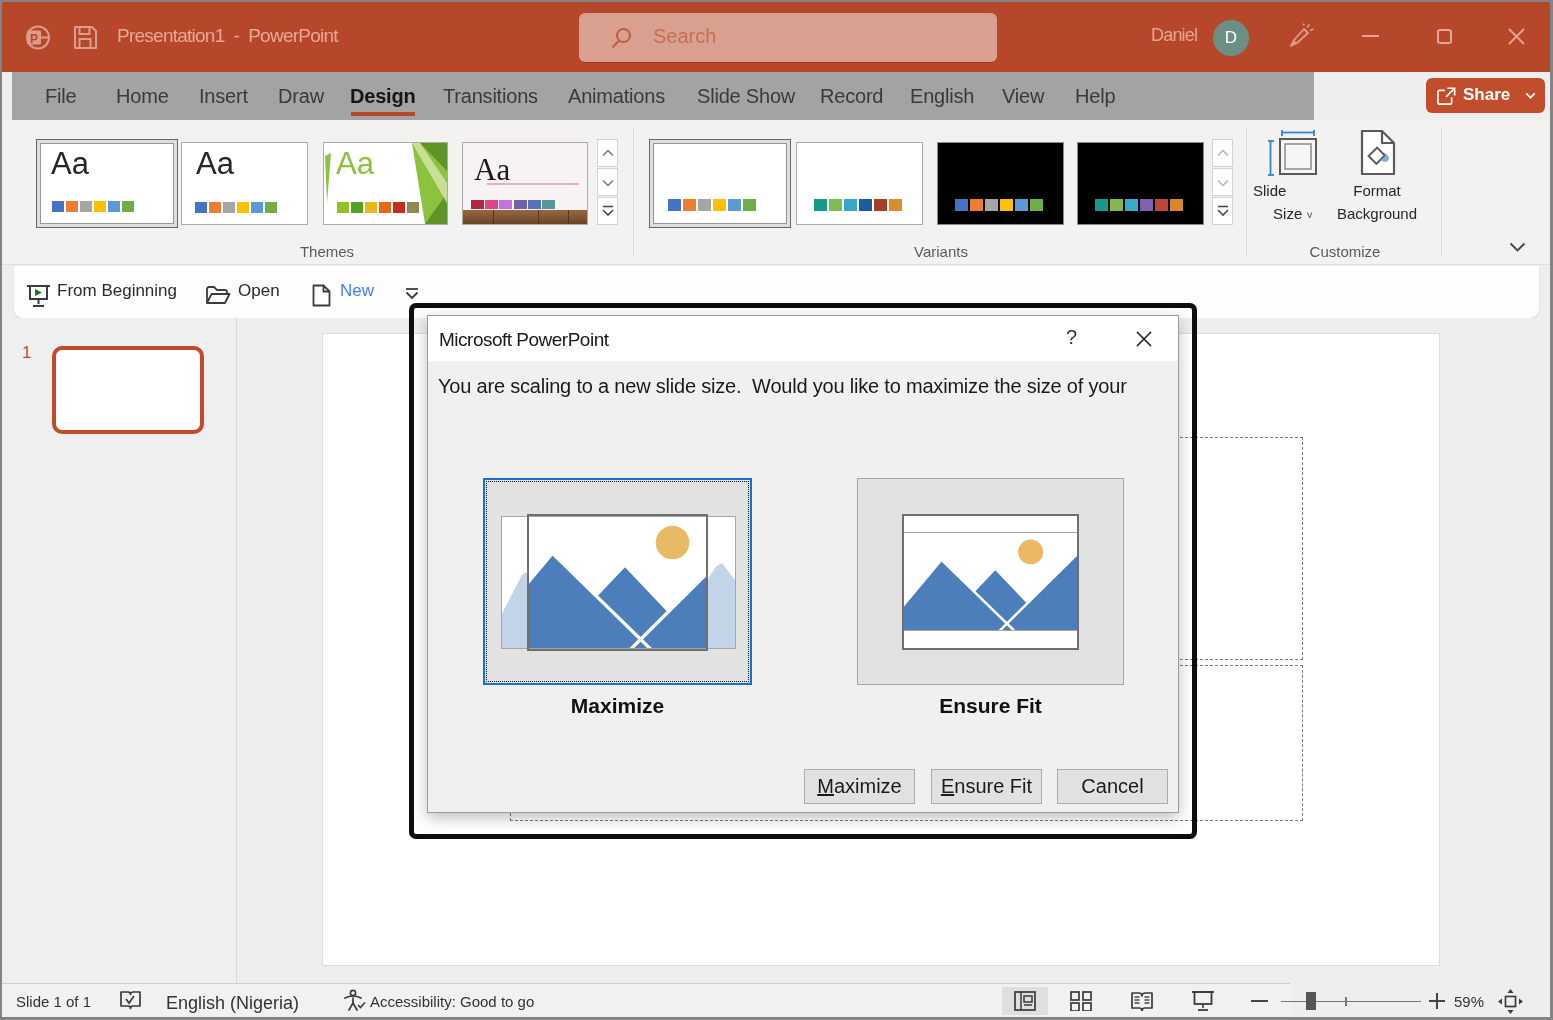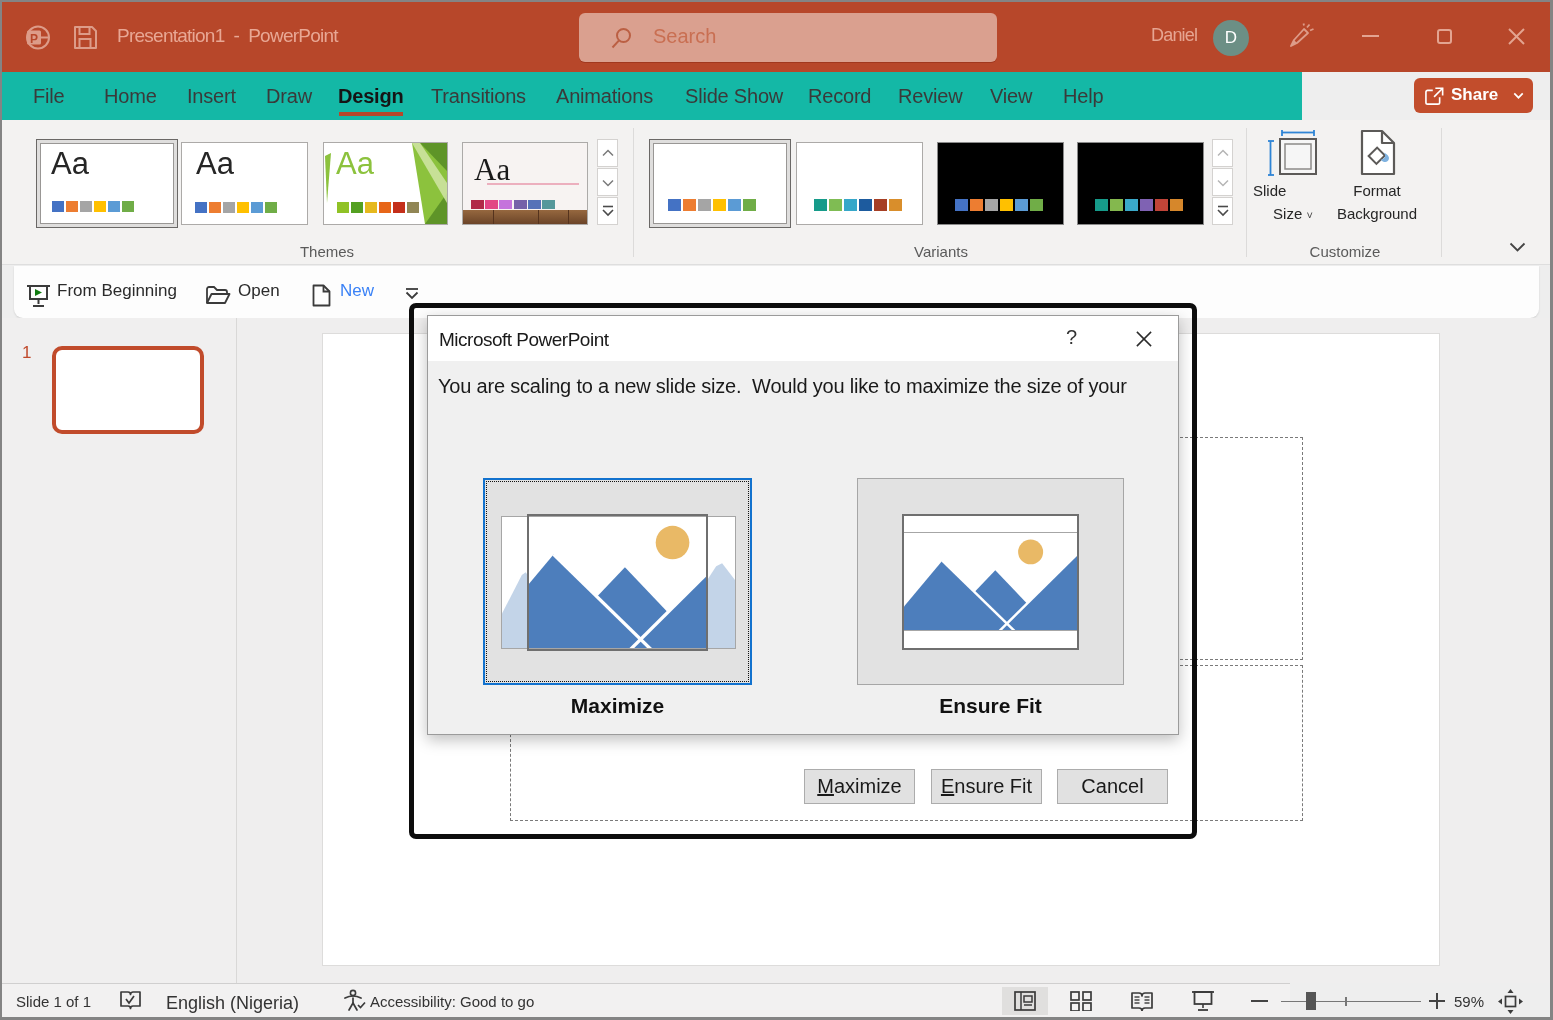--- a/index.html
+++ b/index.html
@@ -55,32 +55,32 @@
     </svg>
 
     <div class="abs" style="left:1362px;top:35px;width:17px;height:2px;background:#e3a491;"></div>
     <div class="abs" style="left:1437px;top:29px;width:15px;height:15px;border:2px solid #e3a491;border-radius:3px;"></div>
     <svg class="abs" style="left:1508px;top:28px;" width="17" height="17" viewBox="0 0 17 17">
       <line x1="1" y1="1" x2="16" y2="16" stroke="#e3a491" stroke-width="2"></line>
       <line x1="16" y1="1" x2="1" y2="16" stroke="#e3a491" stroke-width="2"></line>
     </svg>
   </div>
 
-  <div class="abs" id="menubar" style="left:0;top:72px;width:1302px;height:48px;background:#14b8a6;">
+  <div class="abs" id="menubar" style="left:12px;top:72px;width:1302px;height:48px;background:#a3a3a3;">
     <div class="abs tab" style="left:33px;">File</div>
     <div class="abs tab" style="left:104px;">Home</div>
     <div class="abs tab" style="left:187px;">Insert</div>
     <div class="abs tab" style="left:266px;">Draw</div>
     <div class="abs tab" style="left:338px;color:#151515;font-weight:bold;">Design</div>
     <div class="abs" style="left:339px;top:40px;width:64px;height:3.5px;background:#b7472a;"></div>
     <div class="abs tab" style="left:431px;">Transitions</div>
     <div class="abs tab" style="left:556px;">Animations</div>
     <div class="abs tab" style="left:685px;">Slide Show</div>
     <div class="abs tab" style="left:808px;">Record</div>
-    <div class="abs tab" style="left:898px;">Review</div>
+    <div class="abs tab" style="left:898px;">English</div>
     <div class="abs tab" style="left:990px;">View</div>
     <div class="abs tab" style="left:1063px;">Help</div>
 
     <div class="abs" style="left:1414px;top:6px;width:119px;height:35px;background:#c24d2c;border-radius:6px;">
       <svg class="abs" style="left:11px;top:9px;" width="19" height="18" viewBox="0 0 22 21">
         <path d="M9 4 h-6 a2 2 0 0 0 -2 2 v12 a2 2 0 0 0 2 2 h12 a2 2 0 0 0 2 -2 v-6" fill="none" stroke="#ffffff" stroke-width="1.9"></path>
         <path d="M12 1.5 h8.5 v8.5" fill="none" stroke="#ffffff" stroke-width="1.9"></path>
         <path d="M20.5 1.5 l-10 10" fill="none" stroke="#ffffff" stroke-width="1.9"></path>
       </svg>
       <div class="abs" style="left:37px;top:7px;font-size:17px;color:#ffffff;font-weight:bold;">Share</div>
@@ -298,21 +298,21 @@
 
     <div class="abs" style="left:0;top:0;width:235px;height:665px;background:#f0efef;border-right:1px solid #d9d8d7;"></div>
     <div class="abs" style="left:20px;top:25px;font-size:17px;color:#c0492b;">1</div>
     <div class="abs" style="left:50px;top:28px;width:152px;height:88px;background:#ffffff;border:4px solid #c14b2b;border-radius:10px;"></div>
 
     <div class="abs" style="left:320px;top:15px;width:1118px;height:633px;background:#ffffff;border:1px solid #dddcdb;"></div>
 
     <div class="abs" style="left:508px;top:119px;width:793px;height:223px;border:1px dashed #7a7a7a;"></div>
     <div class="abs" style="left:508px;top:347px;width:793px;height:156px;border:1px dashed #7a7a7a;"></div>
 
-    <div class="abs" id="dialog" style="left:425px;top:-3px;width:752px;height:420px;background:#f0f0f0;border:1px solid #9b9b9b;box-shadow:0 5px 14px rgba(0,0,0,0.25);">
+    <div class="abs" id="dialog" style="left:425px;top:-3px;width:752px;height:498px;background:#f0f0f0;border:1px solid #9b9b9b;box-shadow:0 5px 14px rgba(0,0,0,0.25);">
       <div class="abs" style="left:0;top:0;width:750px;height:45px;background:#ffffff;"></div>
       <div class="abs" style="left:11px;top:13px;font-size:19px;letter-spacing:-0.5px;color:#1a1a1a;">Microsoft PowerPoint</div>
       <div class="abs" style="left:638px;top:10px;font-size:20px;color:#333333;">?</div>
       <svg class="abs" style="left:708px;top:15px;" width="16" height="16" viewBox="0 0 18 18">
         <line x1="1" y1="1" x2="17" y2="17" stroke="#2b2b2b" stroke-width="1.7"></line>
         <line x1="17" y1="1" x2="1" y2="17" stroke="#2b2b2b" stroke-width="1.7"></line>
       </svg>
       <div class="abs" style="left:10px;top:59px;font-size:20px;letter-spacing:-0.2px;color:#1a1a1a;white-space:pre;">You are scaling to a new slide size.  Would you like to maximize the size of your</div>
 
       <div class="abs" style="left:55px;top:162px;width:269px;height:207px;background:#e2e2e2;border:2px solid #1272ce;">

